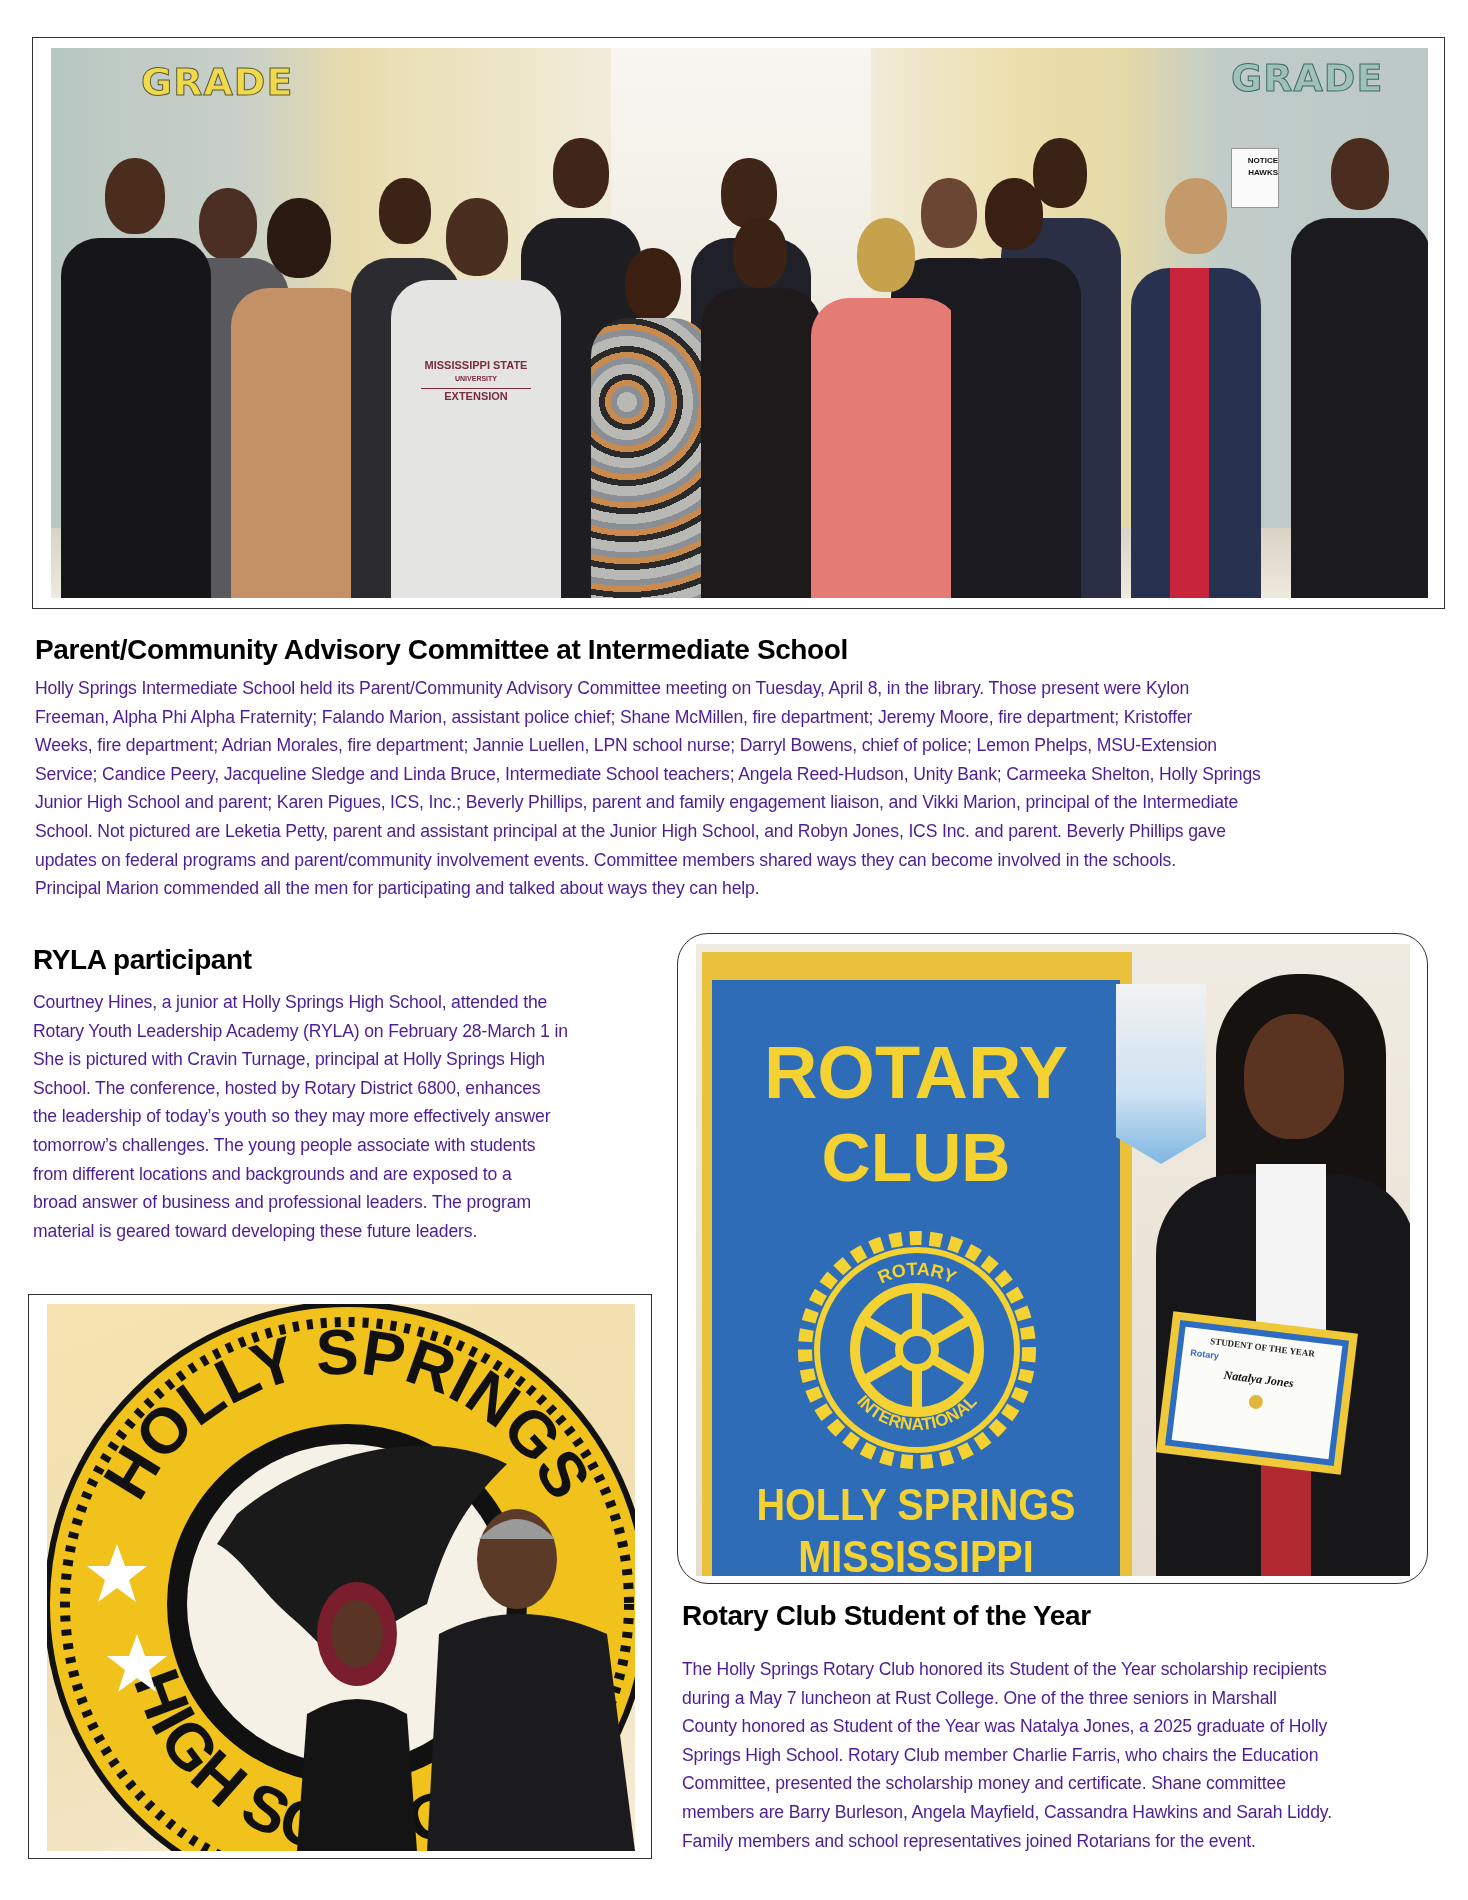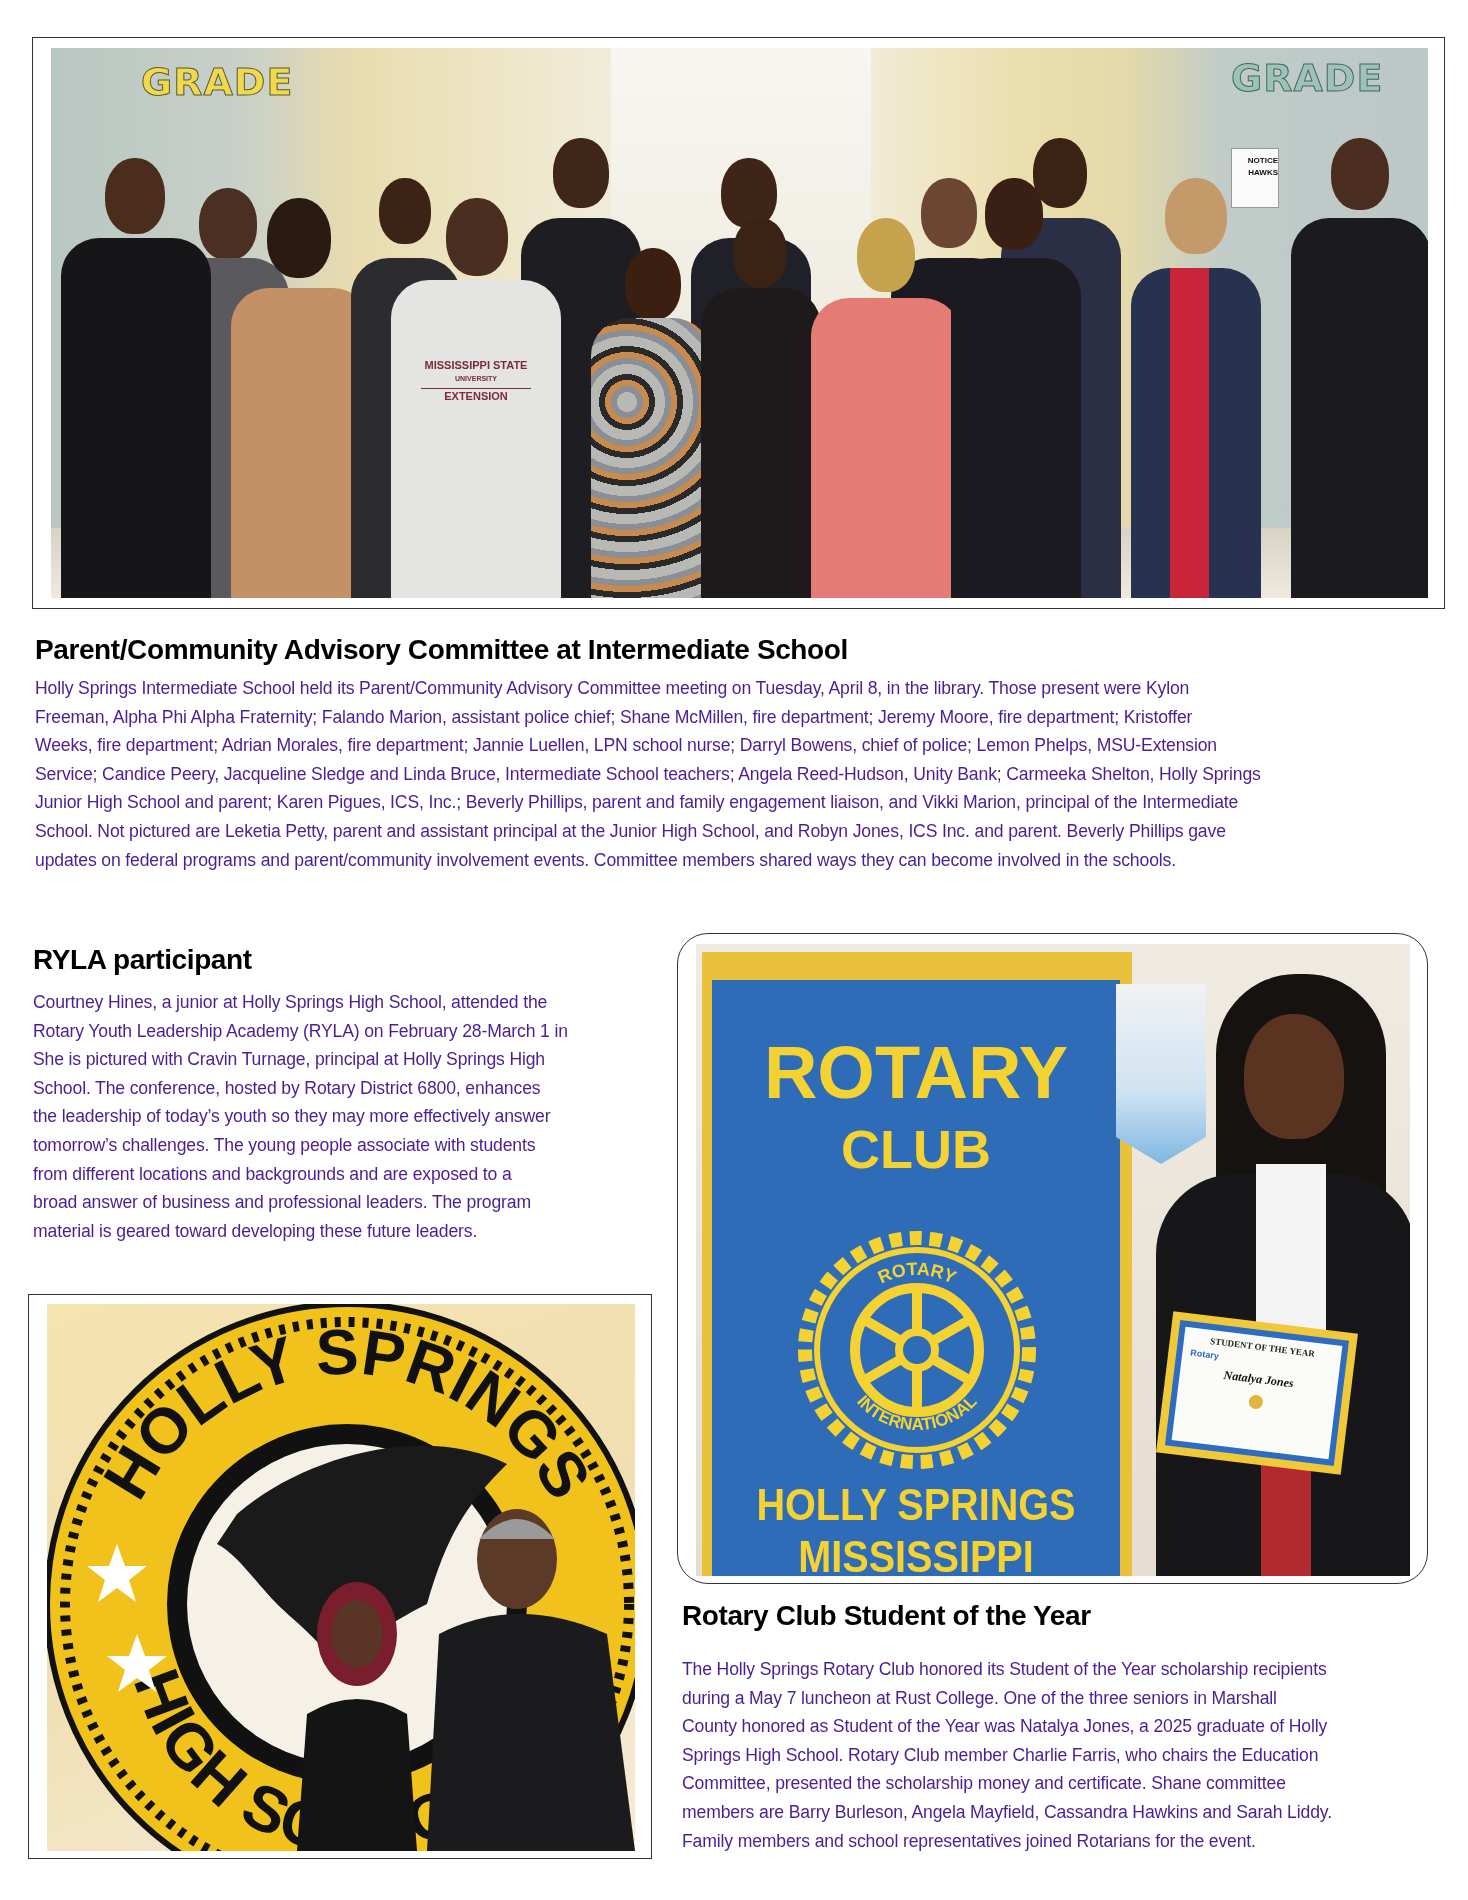--- a/index.html
+++ b/index.html
@@ -121,20 +121,21 @@
 
 <h2 class="head" style="left:35px; top:634px;">Parent/Community Advisory Committee at Intermediate School</h2>
 <p class="body" style="left:35px; top:674px; width:1420px;">
   <span style="display:block">Holly Springs Intermediate School held its Parent/Community Advisory Committee meeting on Tuesday, April 8, in the library. Those present were Kylon</span>
   <span style="display:block">Freeman, Alpha Phi Alpha Fraternity; Falando Marion, assistant police chief; Shane McMillen, fire department; Jeremy Moore, fire department; Kristoffer</span>
   <span style="display:block">Weeks, fire department; Adrian Morales, fire department; Jannie Luellen, LPN school nurse; Darryl Bowens, chief of police; Lemon Phelps, MSU-Extension</span>
   <span style="display:block">Service; Candice Peery, Jacqueline Sledge and Linda Bruce, Intermediate School teachers; Angela Reed-Hudson, Unity Bank; Carmeeka Shelton, Holly Springs</span>
   <span style="display:block">Junior High School and parent; Karen Pigues, ICS, Inc.; Beverly Phillips, parent and family engagement liaison, and Vikki Marion, principal of the Intermediate</span>
   <span style="display:block">School. Not pictured are Leketia Petty, parent and assistant principal at the Junior High School, and Robyn Jones, ICS Inc. and parent. Beverly Phillips gave</span>
   <span style="display:block">updates on federal programs and parent/community involvement events. Committee members shared ways they can become involved in the schools.</span>
+  <span style="display:block">Principal Marion commended all the men for participating and talked about ways they can help.</span>
 </p>
 
 <h2 class="head" style="left:33px; top:944px;">RYLA participant</h2>
 <p class="body" style="left:33px; top:988px; width:620px;">
   <span style="display:block">Courtney Hines, a junior at Holly Springs High School, attended the</span>
   <span style="display:block">Rotary Youth Leadership Academy (RYLA) on February 28-March 1 in</span>
   <span style="display:block">She is pictured with Cravin Turnage, principal at Holly Springs High</span>
   <span style="display:block">School. The conference, hosted by Rotary District 6800, enhances</span>
   <span style="display:block">the leadership of today’s youth so they may more effectively answer</span>
   <span style="display:block">tomorrow’s challenges. The young people associate with students</span>
@@ -176,21 +177,21 @@
       </g>
     </svg>
   </div>
 </div>
 
 <div class="frame" id="f-rot">
   <div class="photo" id="p-rot">
     <div class="banner">
       <div class="banner-in">
         <div class="ban-txt" style="top:50px; font-size:74px;">ROTARY</div>
-        <div class="ban-txt" style="top:138px; font-size:54px;">CLUB</div>
+        <div class="ban-txt" style="top:138px; font-size:68px;">CLUB</div>
         <svg style="position:absolute; left:85px; top:250px;" width="240" height="240" viewBox="0 0 240 240">
           <defs>
             <path id="rTop" d="M 45 120 A 75 75 0 0 1 195 120"></path>
             <path id="rBot" d="M 40 120 A 80 80 0 0 0 200 120"></path>
           </defs>
           <circle cx="120" cy="120" r="112" fill="none" stroke="#f3d232" stroke-width="14" stroke-dasharray="12 8"></circle>
           <circle cx="120" cy="120" r="100" fill="none" stroke="#f3d232" stroke-width="6"></circle>
           <circle cx="120" cy="120" r="62" fill="none" stroke="#f3d232" stroke-width="10"></circle>
           <g stroke="#f3d232" stroke-width="10">
             <line x1="120" y1="58" x2="120" y2="182"></line>

